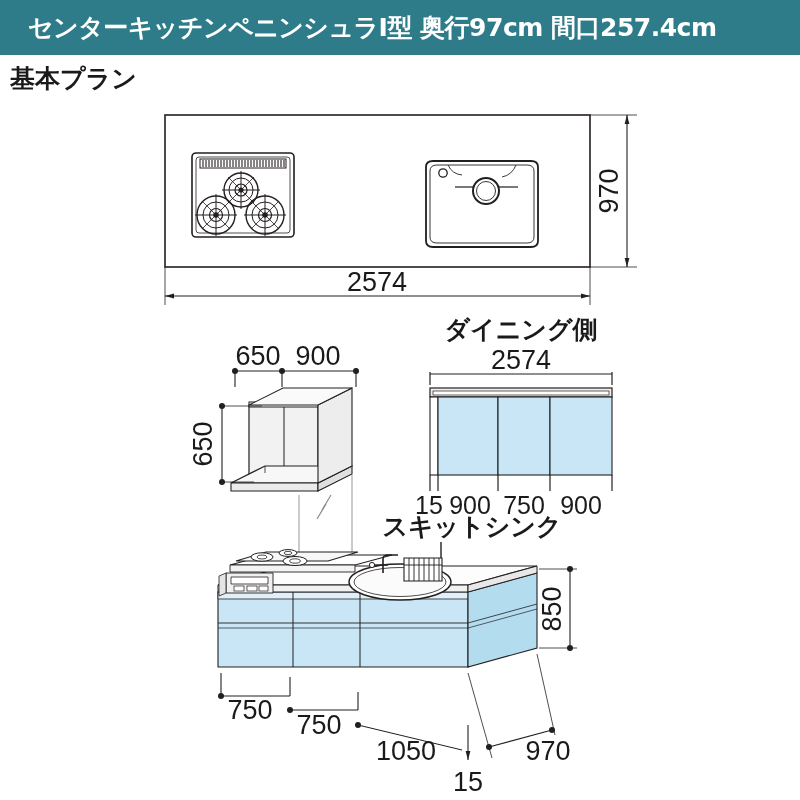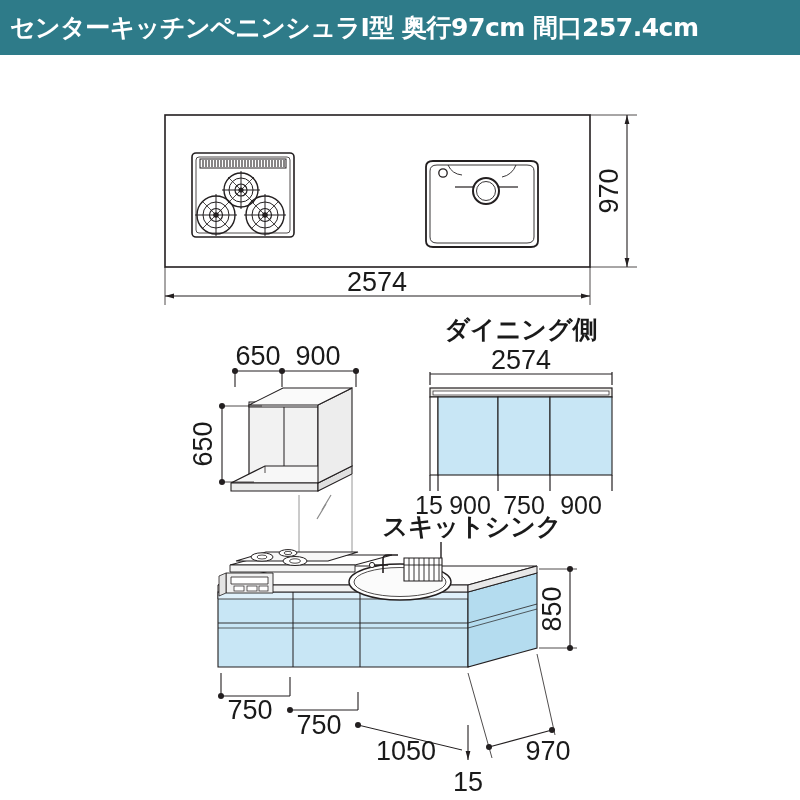--- a/index.html
+++ b/index.html
@@ -16,21 +16,21 @@
   .header-bar{
     position:absolute;left:0;top:0;width:800px;height:55px;
     background:#2e7b89;
     display:flex;align-items:center;
   }
   .header-title{
     color:#ffffff;
     font-size:25px;
     font-weight:bold;
     letter-spacing:-0.5px;
-    padding-left:10px;
+    padding-left:28px;
     white-space:nowrap;
     font-family:"DejaVu Sans","Liberation Sans",sans-serif;
   }
   .subtitle{
     position:absolute;left:10px;top:62px;
     font-size:25px;font-weight:bold;color:#1a1a1a;
     font-family:"DejaVu Sans","Liberation Sans",sans-serif;
     white-space:nowrap;
   }
 
@@ -56,20 +56,21 @@
   }
 </style>
 </head>
 <body>
 
 <div id="root">
 
   <div class="header-bar">
     <span class="header-title">センターキッチンペニンシュラI型 奥行97cm 間口257.4cm</span>
   </div>
+  <div class="subtitle">基本プラン</div>
 
   <svg id="drawing" viewBox="0 0 800 705">
 
     <defs>
       <marker id="arrS" markerWidth="10" markerHeight="8" refX="9" refY="4" orient="auto" markerUnits="userSpaceOnUse">
         <path d="M9,4 L0,1.6 L0,6.4 Z" fill="#231f20"></path>
       </marker>
       <marker id="arrE" markerWidth="10" markerHeight="8" refX="1" refY="4" orient="auto" markerUnits="userSpaceOnUse">
         <path d="M1,4 L10,1.6 L10,6.4 Z" fill="#231f20"></path>
       </marker>

